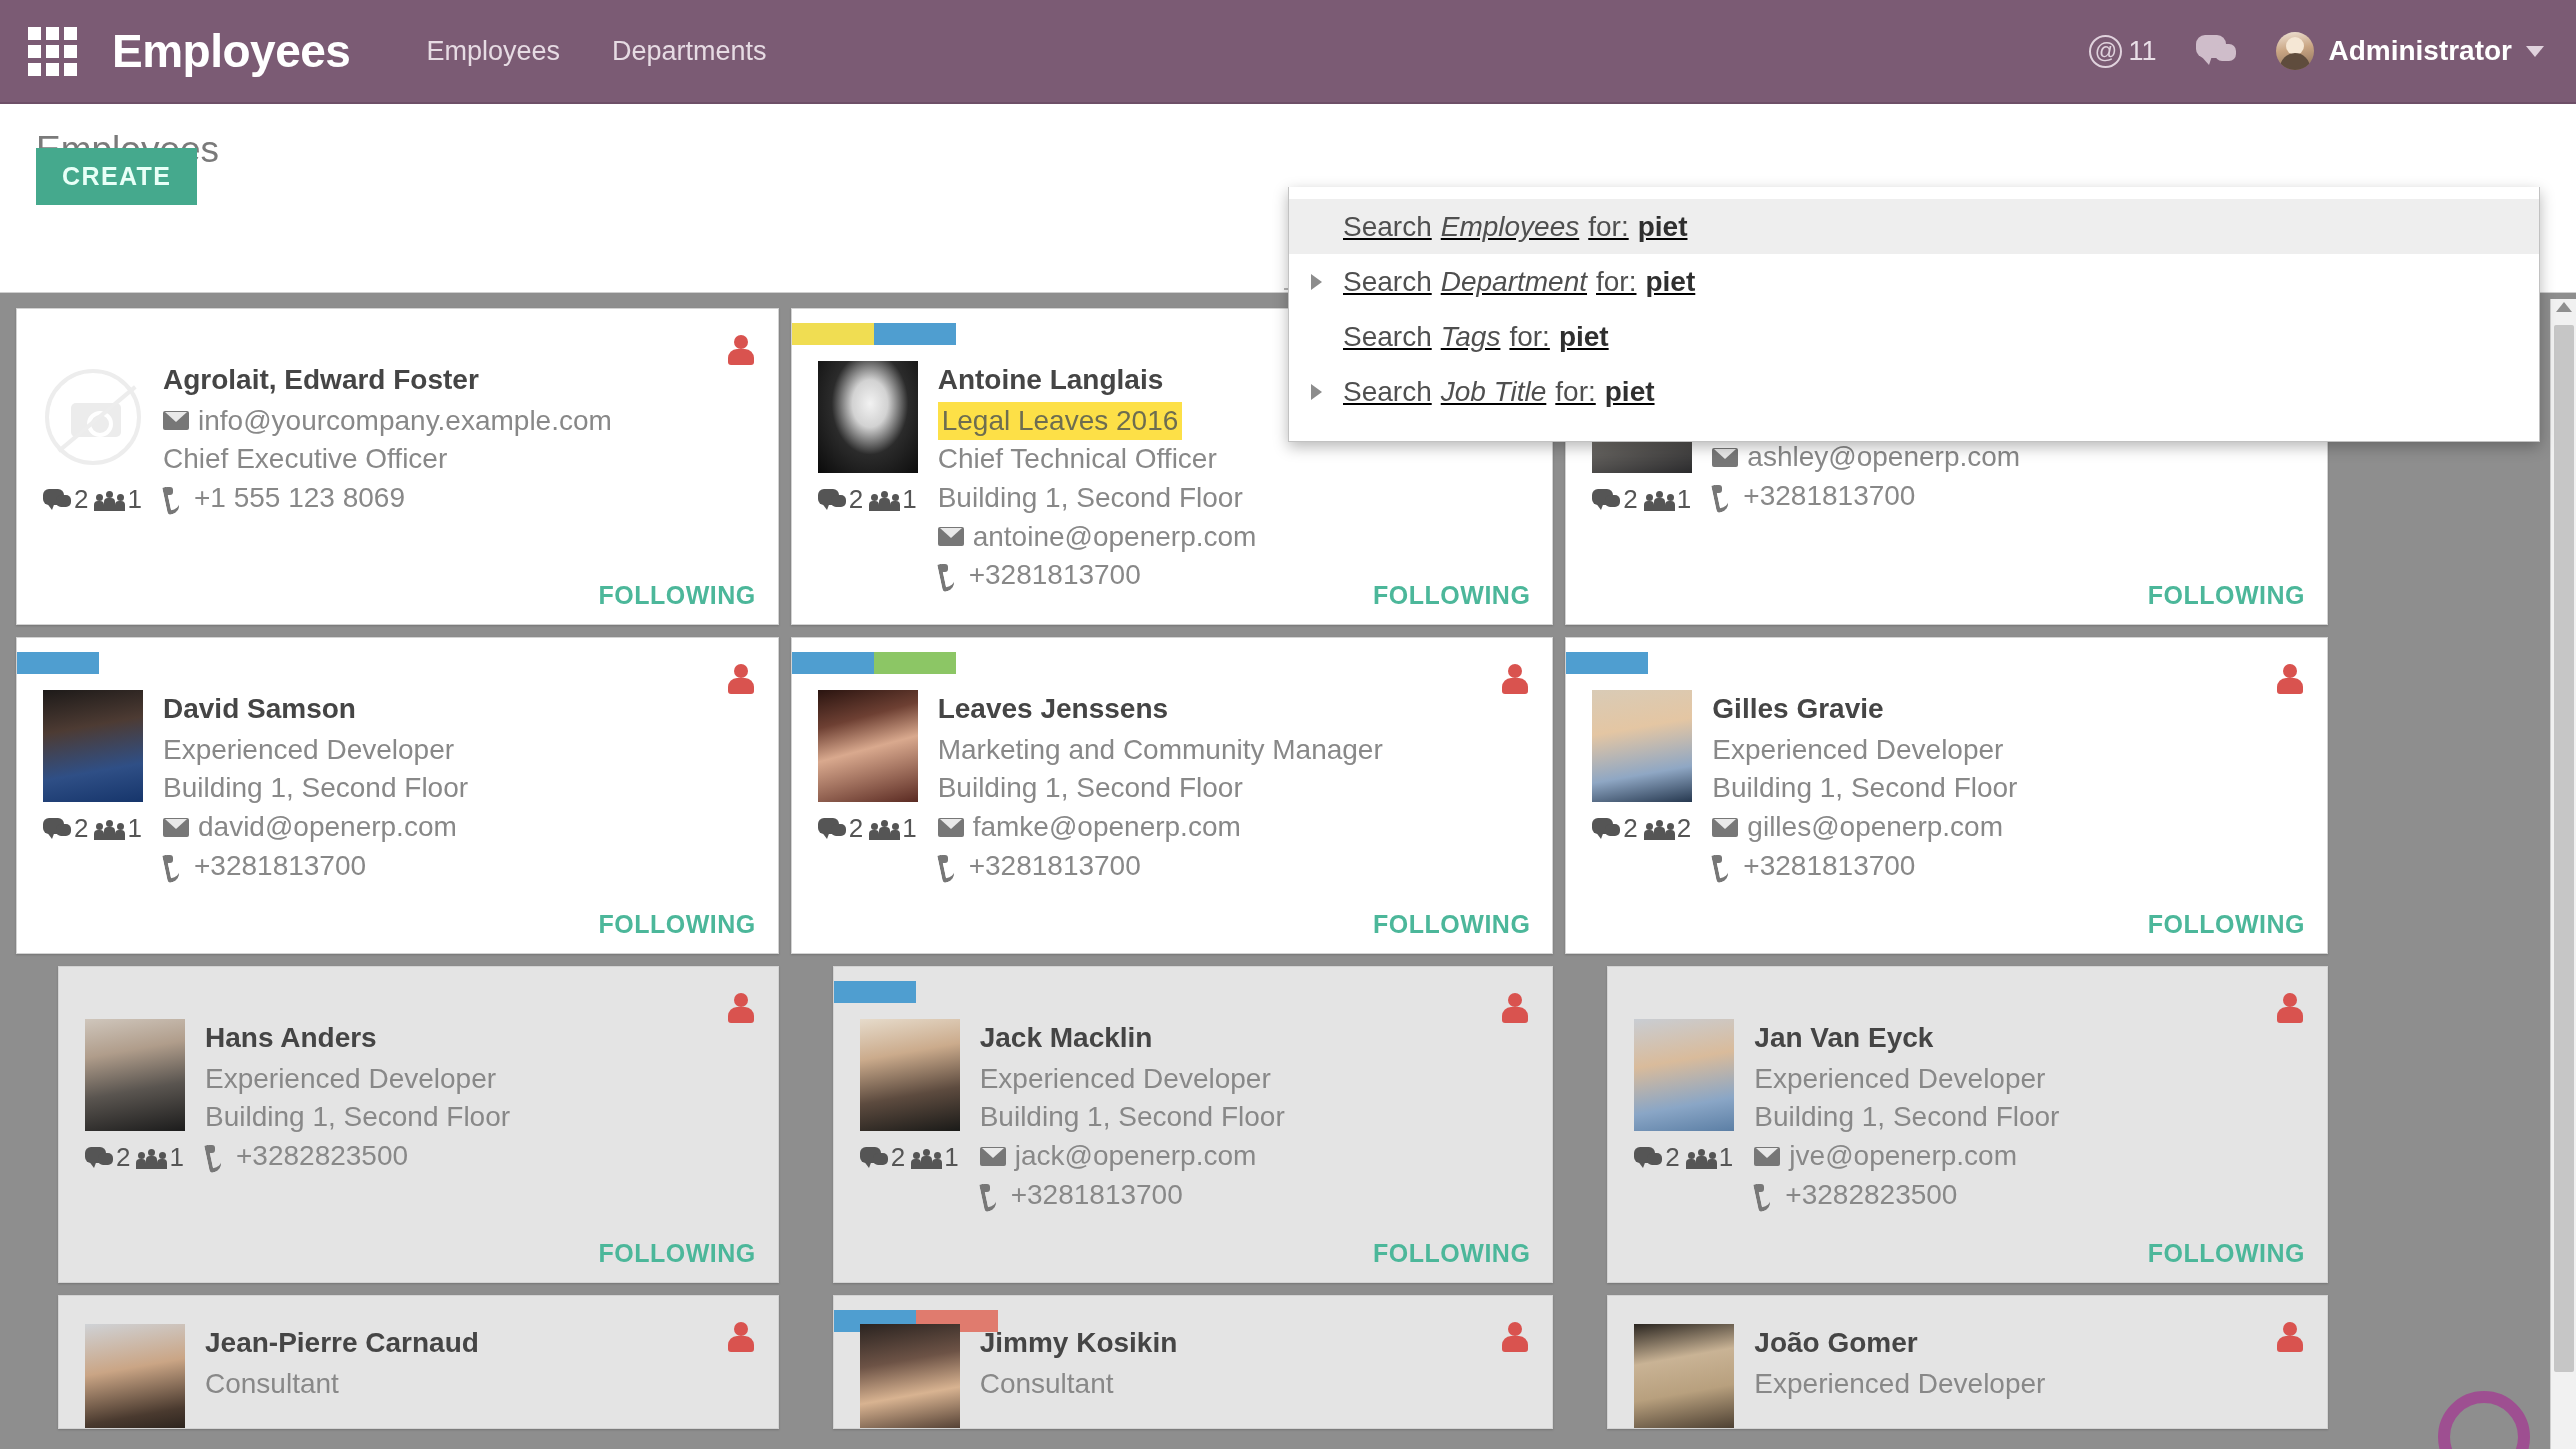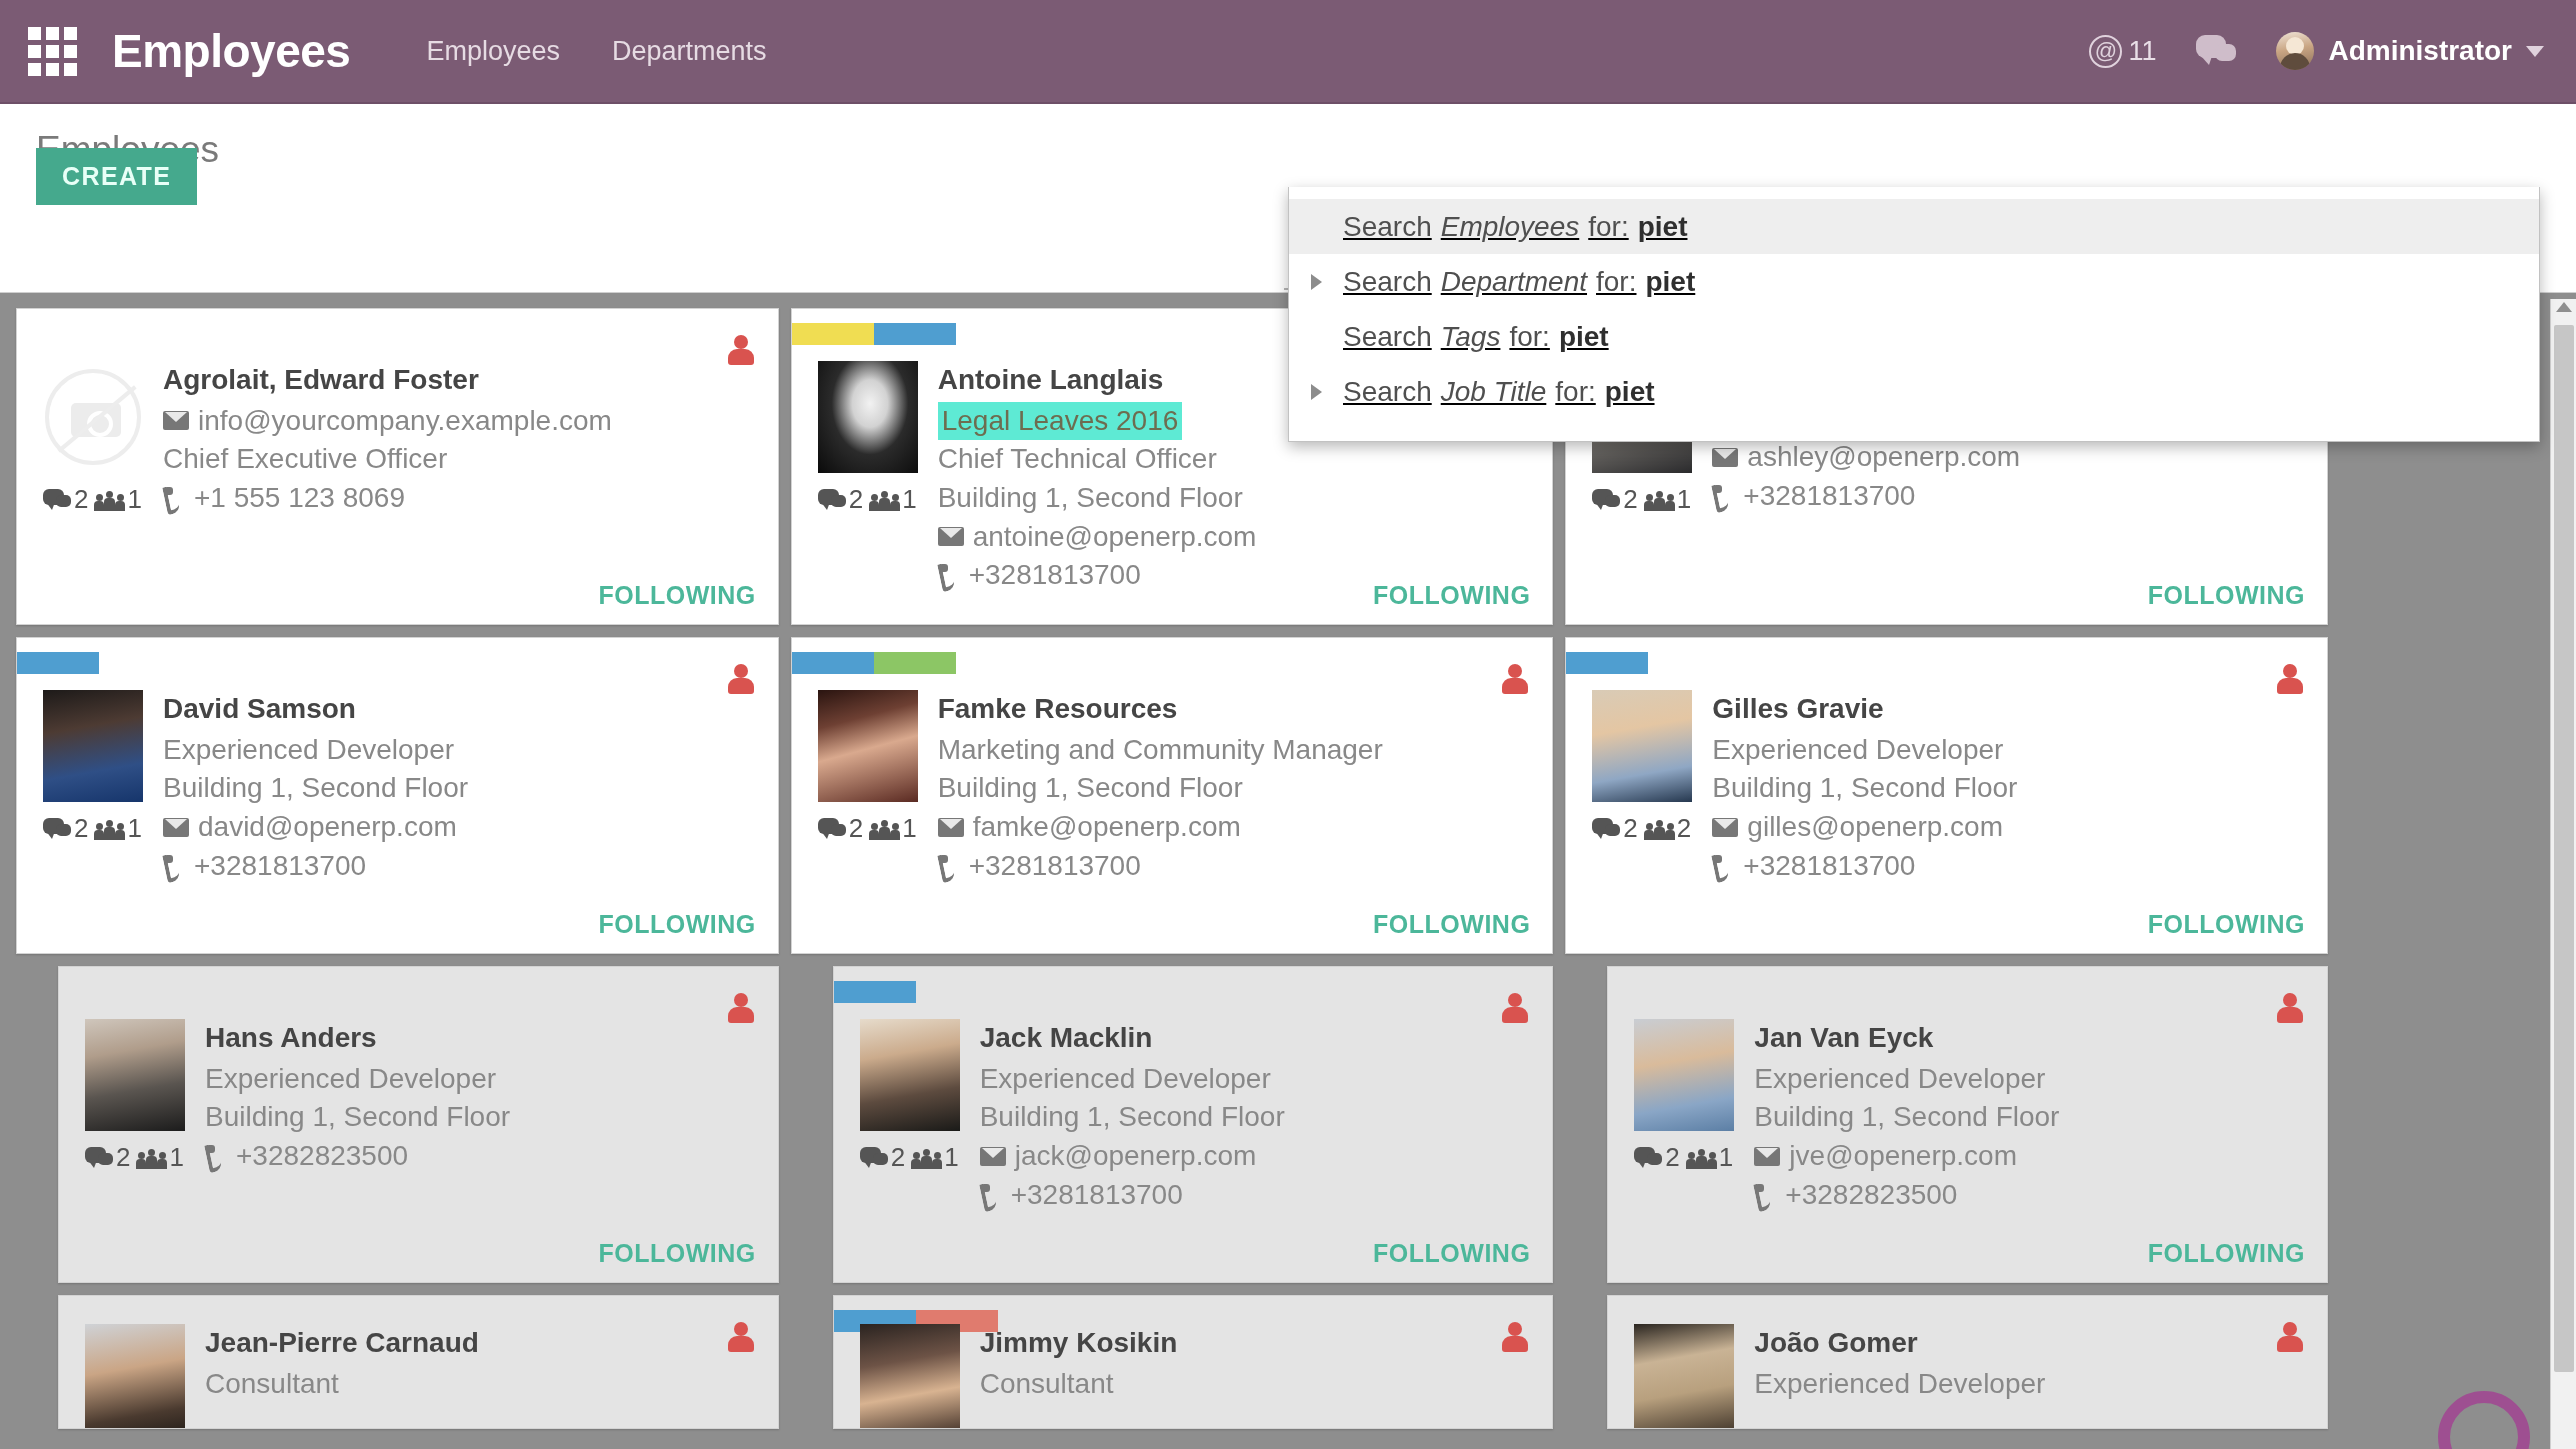--- a/index.html
+++ b/index.html
@@ -102,21 +102,21 @@
     background:#555; border-radius:6px; }
   .ico-bubble:after { content:''; position:absolute; left:3px; top:13px; width:0;height:0;
     border-left: 6px solid transparent; border-right: 3px solid transparent; border-top: 8px solid #555; }
   .ico-bubble i { position:absolute; right:0; top:6px; width:15px; height:12px; background:#555; border-radius:5px; }
   .ico-people { position: relative; width: 30px; height: 22px; }
   .ico-people b { position:absolute; bottom:0; width:10px; height:10px; background:#555; border-radius: 4px 4px 0 0; }
   .ico-people b:before { content:''; position:absolute; left:2px; top:-7px; width:7px;height:7px;border-radius:50%;background:#555; }
   .ico-people .p1{left:0;} .ico-people .p2{left:10px; width:11px; height:13px;} .ico-people .p3{left:21px;}
   .kinfo { margin-left: 20px; line-height: 1.38; }
   .kname { font-size: 28px; font-weight: bold; color: #454545; margin-bottom: 2px; }
-  .ktag-hl { font-size: 28px; color: #6d6d50; background: #5eead4; display: inline-block; padding: 0 4px; }
+  .ktag-hl { font-size: 28px; color: #6d6d50; background: #fde047; display: inline-block; padding: 0 4px; }
   .kline { font-size: 28px; color: #888888; display: flex; align-items: center; gap: 9px; }
   .ico-mail { width: 26px; height: 19px; background: #777; position: relative; flex: none; border-radius: 2px; }
   .ico-mail:after { content:''; position:absolute; left:2px; top:1px; width:0; height:0;
     border-left: 11px solid transparent; border-right: 11px solid transparent; border-top: 10px solid #e9e9e9; }
   .ico-phone { width: 22px; height: 24px; flex: none; position: relative; }
   .ico-phone:before { content:''; position:absolute; left:2px; top:0; width:9px; height:24px;
     border: 4px solid #777; border-radius: 0 0 9px 3px; border-top: none; border-right: none; transform: rotate(-12deg); }
   .ico-phone:after { content:''; position:absolute; left:1px; top:1px; width:9px; height:8px; background:#777; border-radius:3px; }
   .follow { position: absolute; right: 22px; bottom: 14px; font-size: 25px; color: #4cb79a; letter-spacing: 0.5px; cursor: pointer; font-weight: bold; }
   .person-flag { position: absolute; right: 24px; top: 26px; width: 26px; height: 30px; cursor: pointer; }
@@ -395,21 +395,21 @@
         <div class="kcard">
           <div class="tagbar">
             <span style="background:#4f9ed0"></span>
             <span style="background:#8cc665"></span>
           </div>
           <div class="kbody">
             <div class="kphoto">
               <span class="ph ph-famke"></span>
             </div>
             <div class="kinfo">
-              <div class="kname">Famke Resources</div>
+              <div class="kname">Leaves Jenssens</div>
               <div class="kline">Marketing and Community Manager</div>
               <div class="kline">Building 1, Second Floor</div>
               <div class="kline"><span class="ico-mail"></span>famke@openerp.com</div>
               <div class="kline"><span class="ico-phone"></span>+3281813700</div>
             </div>
           </div>
           <div class="kmeta">
             <span class="grp">
               <span class="ico-bubble">
                 <i></i>

